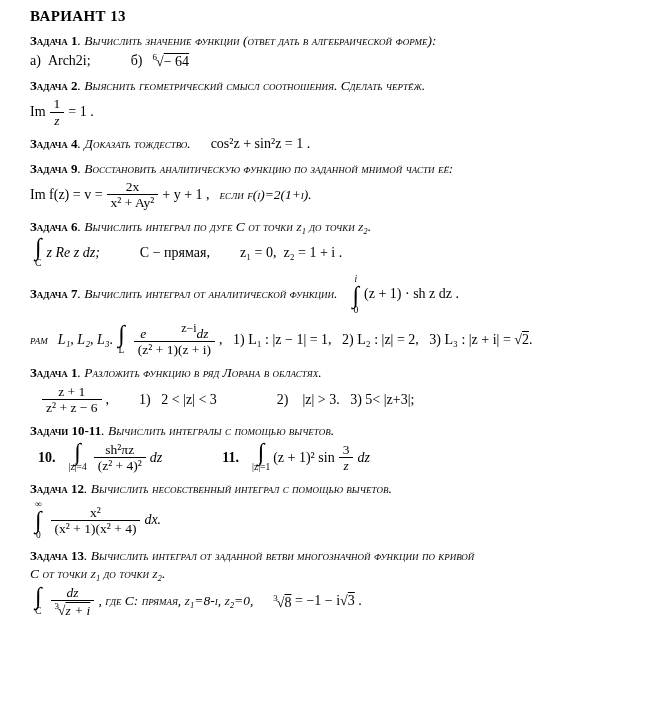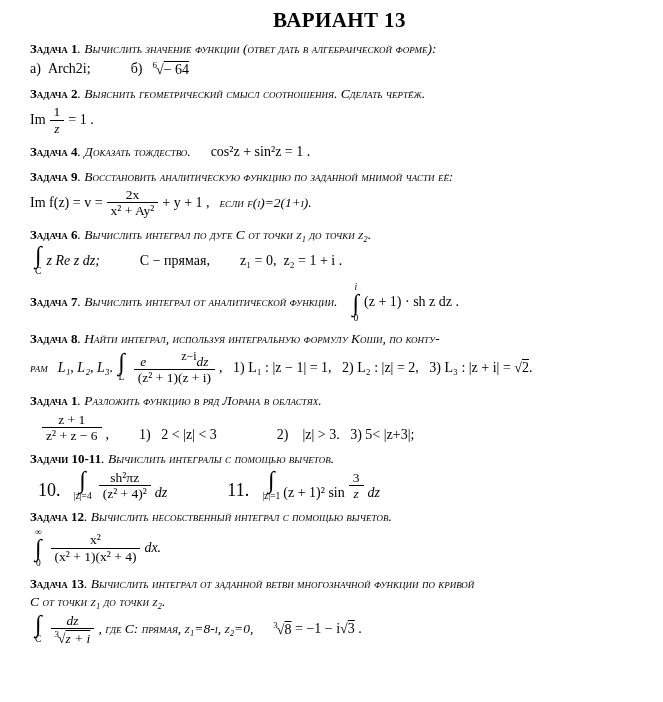--- a/index.html
+++ b/index.html
@@ -1,41 +1,41 @@
 <!DOCTYPE html>
 <html><head>
 <meta charset="utf-8">
 <style>
   * { box-sizing: border-box; }
   html, body { margin: 0; padding: 0; background: #ffffff; }
   body { width: 663px; font-family: "Liberation Serif", serif; color: #000; }
   .page { width: 663px; height: 702px; padding: 8px 14px 6px 30px; overflow: hidden; background: #fff; }
-  .title { text-align: center; font-weight: bold; font-size: 21px; letter-spacing: .4px; margin-bottom: 4px; }
+  .title { text-align: left; font-weight: bold; font-size: 15px; letter-spacing: .4px; margin-bottom: 4px; }
   .task { margin-top: 7px; }
   p.line { margin: 0; line-height: 1.25; font-size: 14px; }
   .lbl { font-weight: bold; font-variant: small-caps; font-size: 13px; }
   .desc { font-style: italic; font-variant: small-caps; font-size: 13.5px; }
   .math { font-size: 14px; white-space: pre; }
   .it { font-style: italic; }
   .fline { display: flex; align-items: center; margin: 2px 0; font-size: 14px; white-space: nowrap; }
   .fline.left { justify-content: flex-start; }
   .frac { display: inline-block; vertical-align: middle; text-align: center; margin: 0 4px; line-height: 1.12; font-size: 13.5px; }
   .fr-num, .fr-den { display: block; padding: 0 4px; }
   .fr-den { border-top: 1px solid #000; }
   .int { display: inline-flex; flex-direction: column; align-items: center; vertical-align: middle; margin: 0 3px; line-height: 1; }
   .ilim { font-size: 9.5px; line-height: 1; }
   .isgn { font-size: 24px; line-height: .8; padding: 1px 2px; }
   sup.s { font-size: 12px; margin-left: 35px; }
   .ridx { font-size: 9px; vertical-align: super; margin-right: -1px; }
   .ov { text-decoration: overline; }
   .g10 { display: inline-block; width: 10px; } .g20 { display: inline-block; width: 20px; }
   .g30 { display: inline-block; width: 30px; } .g40 { display: inline-block; width: 40px; }
   .g60 { display: inline-block; width: 60px; }
-  .no { font-weight: normal; font-size: 18px; }
-  .ind { padding-left: 8px; align-items: flex-end; }
+  .no { font-weight: bold; font-size: 14px; }
+  .ind { padding-left: 8px; }
 </style>
 </head>
 <body>
 
 <div class="page">
 
   <div class="title">ВАРИАНТ 13</div>
 
   <div class="task">
     <p class="line"><span class="lbl">Задача 1</span><span class="desc">. Вычислить значение функции (ответ дать в алгебраической форме):</span></p>
@@ -95,21 +95,20 @@
 
   <div class="task">
     <p class="line"><span class="lbl">Задача 7</span><span class="desc">. Вычислить интеграл  от аналитической функции.</span><span class="g10"></span><span class="int">
           <span class="ilim it">i</span>
           <span class="isgn">∫</span>
           <span class="ilim">0</span>
         </span><span class="math">(z + 1) · sh z dz .</span></p>
   </div>
 
   <div class="task">
-    <p class="line"><span class="lbl">Задача 8</span><span class="desc">. Найти  интеграл, используя интегральную формулу Коши, по конту-</span></p>
     <div class="fline left">
       <span class="desc">рам</span>
       <span class="g10"></span>
       <span class="math it">L₁, L₂, L₃.</span>
       <span class="int">
         <span class="isgn">∫</span>
         <span class="ilim">L</span>
       </span>
       <span class="frac">
         <span class="fr-num"><span class="it">e</span><sup class="s">z−i</sup><span class="it">dz</span></span>

